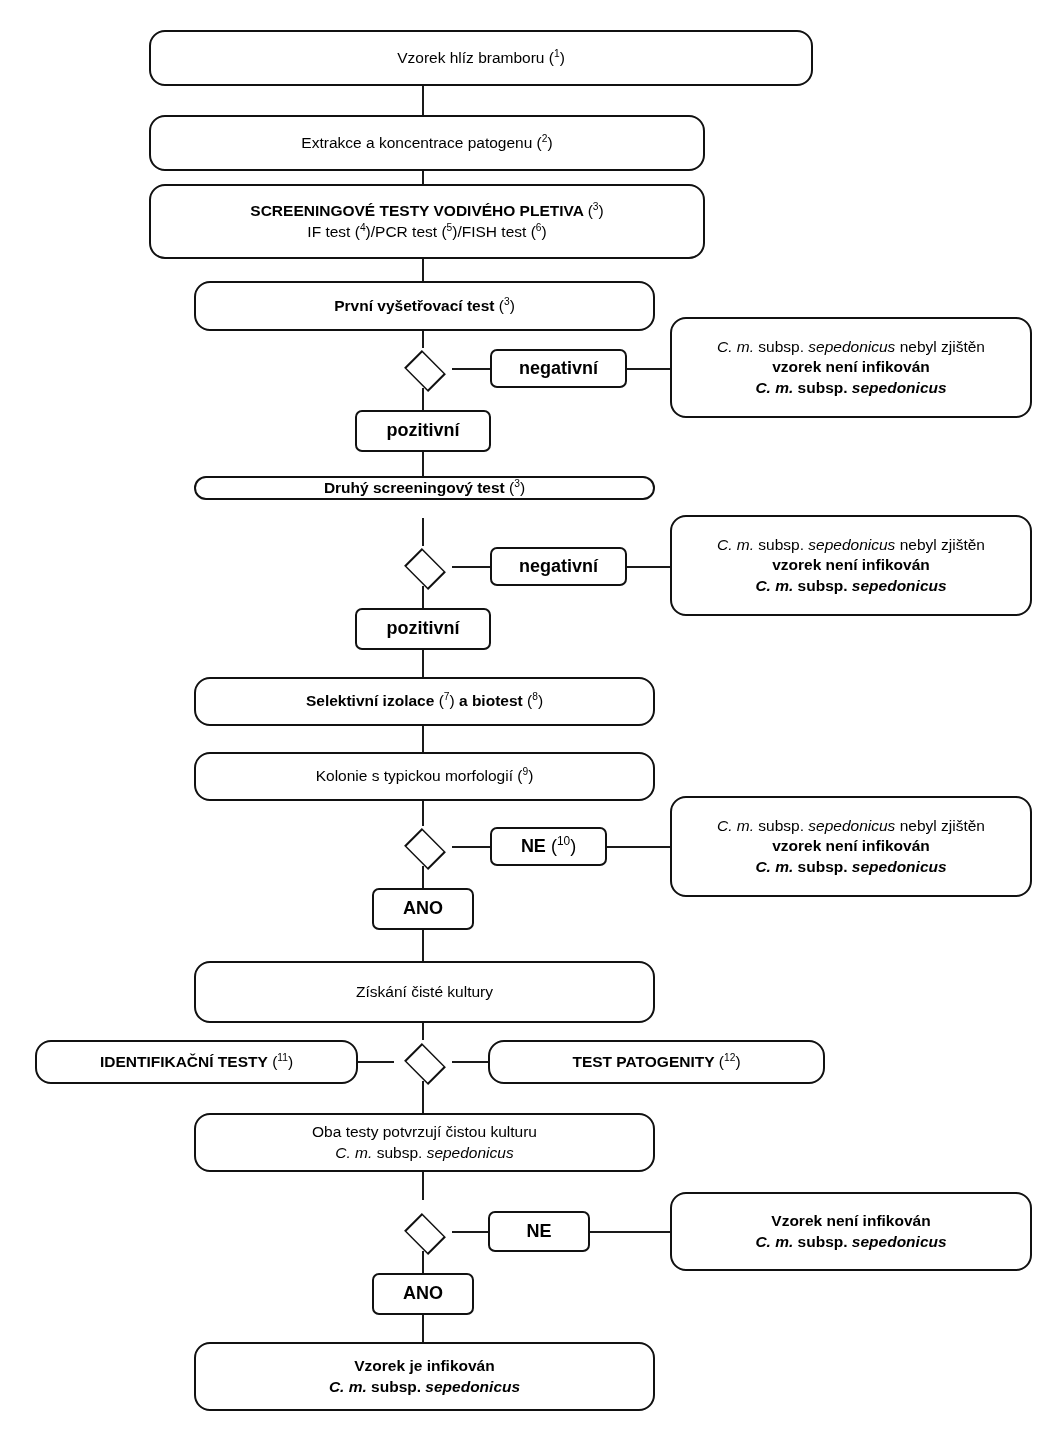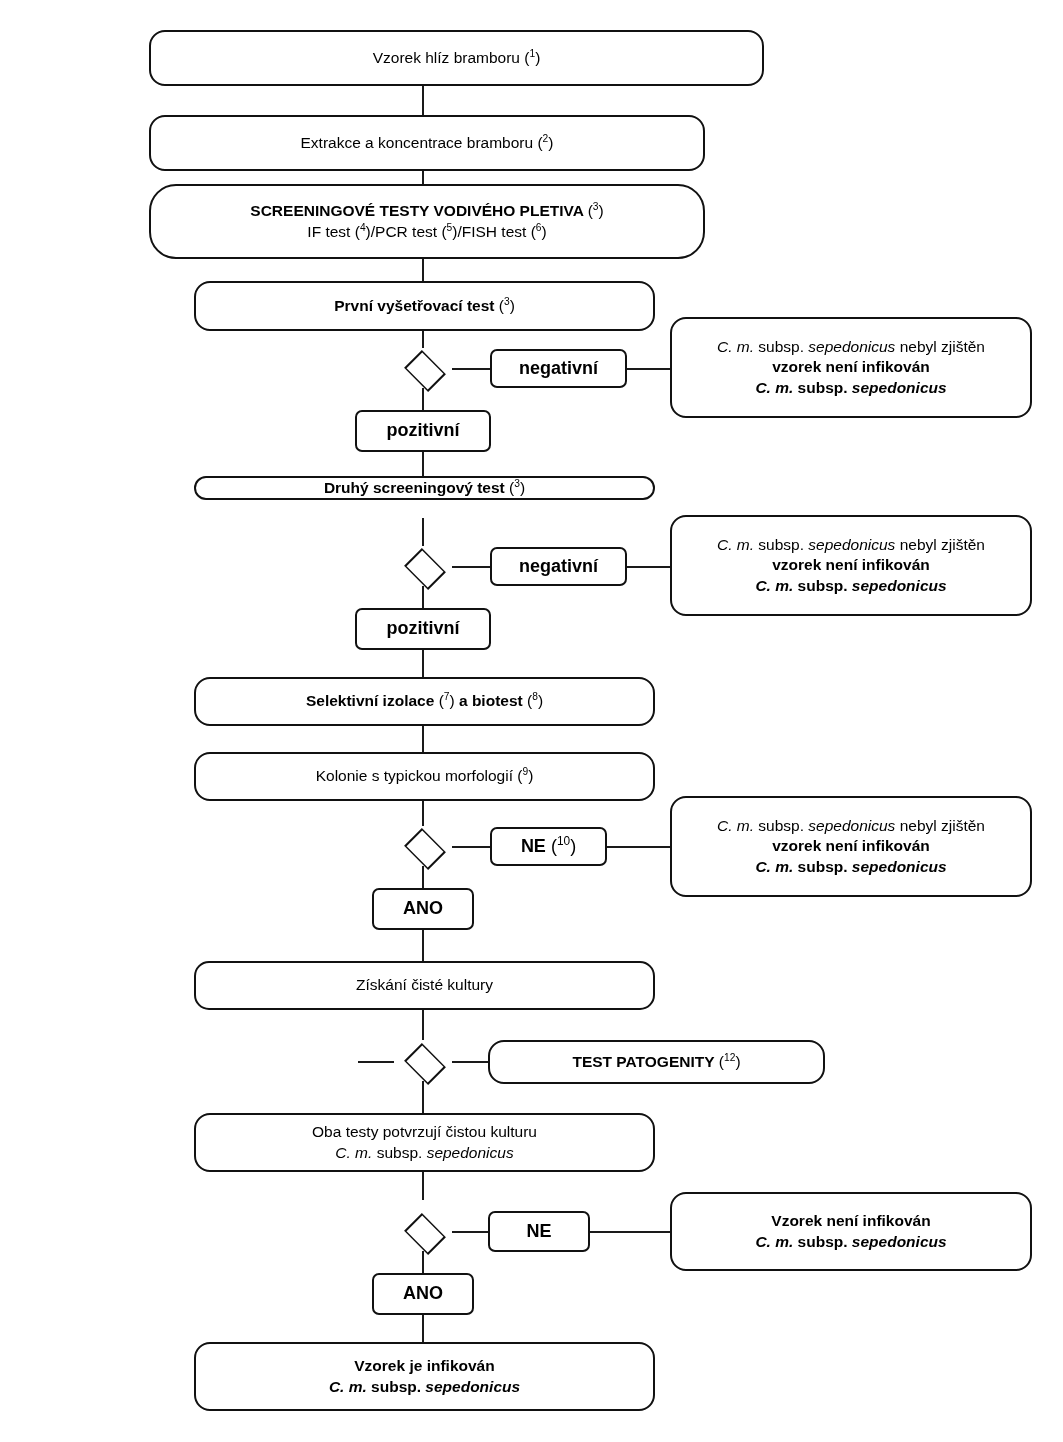--- a/index.html
+++ b/index.html
@@ -111,33 +111,33 @@
   <div class="conn h" style="left:358px; top:1061px; width:36px;"></div>
   <div class="conn h" style="left:452px; top:1061px; width:36px;"></div>
   <div class="conn v" style="left:422px; top:1081px; height:32px;"></div>
 
   <div class="conn v" style="left:422px; top:1172px; height:28px;"></div>
   <div class="conn h" style="left:452px; top:1231px; width:38px;"></div>
   <div class="conn h" style="left:590px; top:1231px; width:82px;"></div>
   <div class="conn v" style="left:422px; top:1251px; height:23px;"></div>
   <div class="conn v" style="left:422px; top:1314px; height:28px;"></div>
 
-  <div class="node process" style="left:149px; top:30px; width:615px; height:56px;">
+  <div class="node process" style="left:149px; top:30px; width:664px; height:56px;">
     <span class="lines">
       <span class="ln"><span>Vzorek hlíz bramboru</span> (<sup class="fn">1</sup>)</span>
     </span>
   </div>
 
   <div class="node process" style="left:149px; top:115px; width:556px; height:56px;">
     <span class="lines">
-      <span class="ln"><span>Extrakce a koncentrace bramboru</span> (<sup class="fn">2</sup>)</span>
-    </span>
-  </div>
-
-  <div class="node process" style="left:149px; top:184px; width:556px; height:75px;border-radius:27px;">
+      <span class="ln"><span>Extrakce a koncentrace patogenu</span> (<sup class="fn">2</sup>)</span>
+    </span>
+  </div>
+
+  <div class="node process" style="left:149px; top:184px; width:556px; height:75px;">
     <span class="lines">
       <span class="ln b"><span>SCREENINGOVÉ TESTY VODIVÉHO PLETIVA</span> <span class="fn">(<sup>3</sup>)</span></span>
       <span class="ln"><span>IF test </span>(<sup>4</sup>)<span>/PCR test </span>(<sup>5</sup>)<span>/FISH test </span>(<sup>6</sup>)</span>
     </span>
   </div>
 
   <div class="node process" style="left:194px; top:281px; width:461px; height:50px;">
     <span class="lines">
       <span class="ln"><span class="b">První vyšetřovací test</span> (<sup>3</sup>)</span>
     </span>
@@ -208,28 +208,33 @@
   </div>
 
   <div class="node result" style="left:670px; top:796px; width:362px; height:101px;">
     <span class="lines">
       <span class="ln"><span class="it">C. m.</span><span> subsp. </span><span class="it">sepedonicus</span><span> nebyl zjištěn</span></span>
       <span class="ln b">vzorek není infikován</span>
       <span class="ln"><span class="bi">C. m.</span><span class="b"> subsp. </span><span class="bi">sepedonicus</span></span>
     </span>
   </div>
 
-  <div class="node process" style="left:194px; top:961px; width:461px; height:49px;border-radius:15px;">
+  <div class="node process" style="left:194px; top:961px; width:461px; height:62px;">
     <span class="lines">
       <span class="ln">Získání čisté kultury</span>
     </span>
   </div>
 
   <div class="diamond" style="left:401px; top:1040px;"></div>
 
+  <div class="node process" style="left:35px; top:1040px; width:323px; height:44px;">
+    <span class="lines">
+      <span class="ln"><span class="b">IDENTIFIKAČNÍ TESTY</span> (<sup>11</sup>)</span>
+    </span>
+  </div>
 
   <div class="node process" style="left:488px; top:1040px; width:337px; height:44px;">
     <span class="lines">
       <span class="ln"><span class="b">TEST PATOGENITY</span> (<sup>12</sup>)</span>
     </span>
   </div>
 
   <div class="node process" style="left:194px; top:1113px; width:461px; height:59px;">
     <span class="lines">
       <span class="ln">Oba testy potvrzují čistou kulturu</span>

